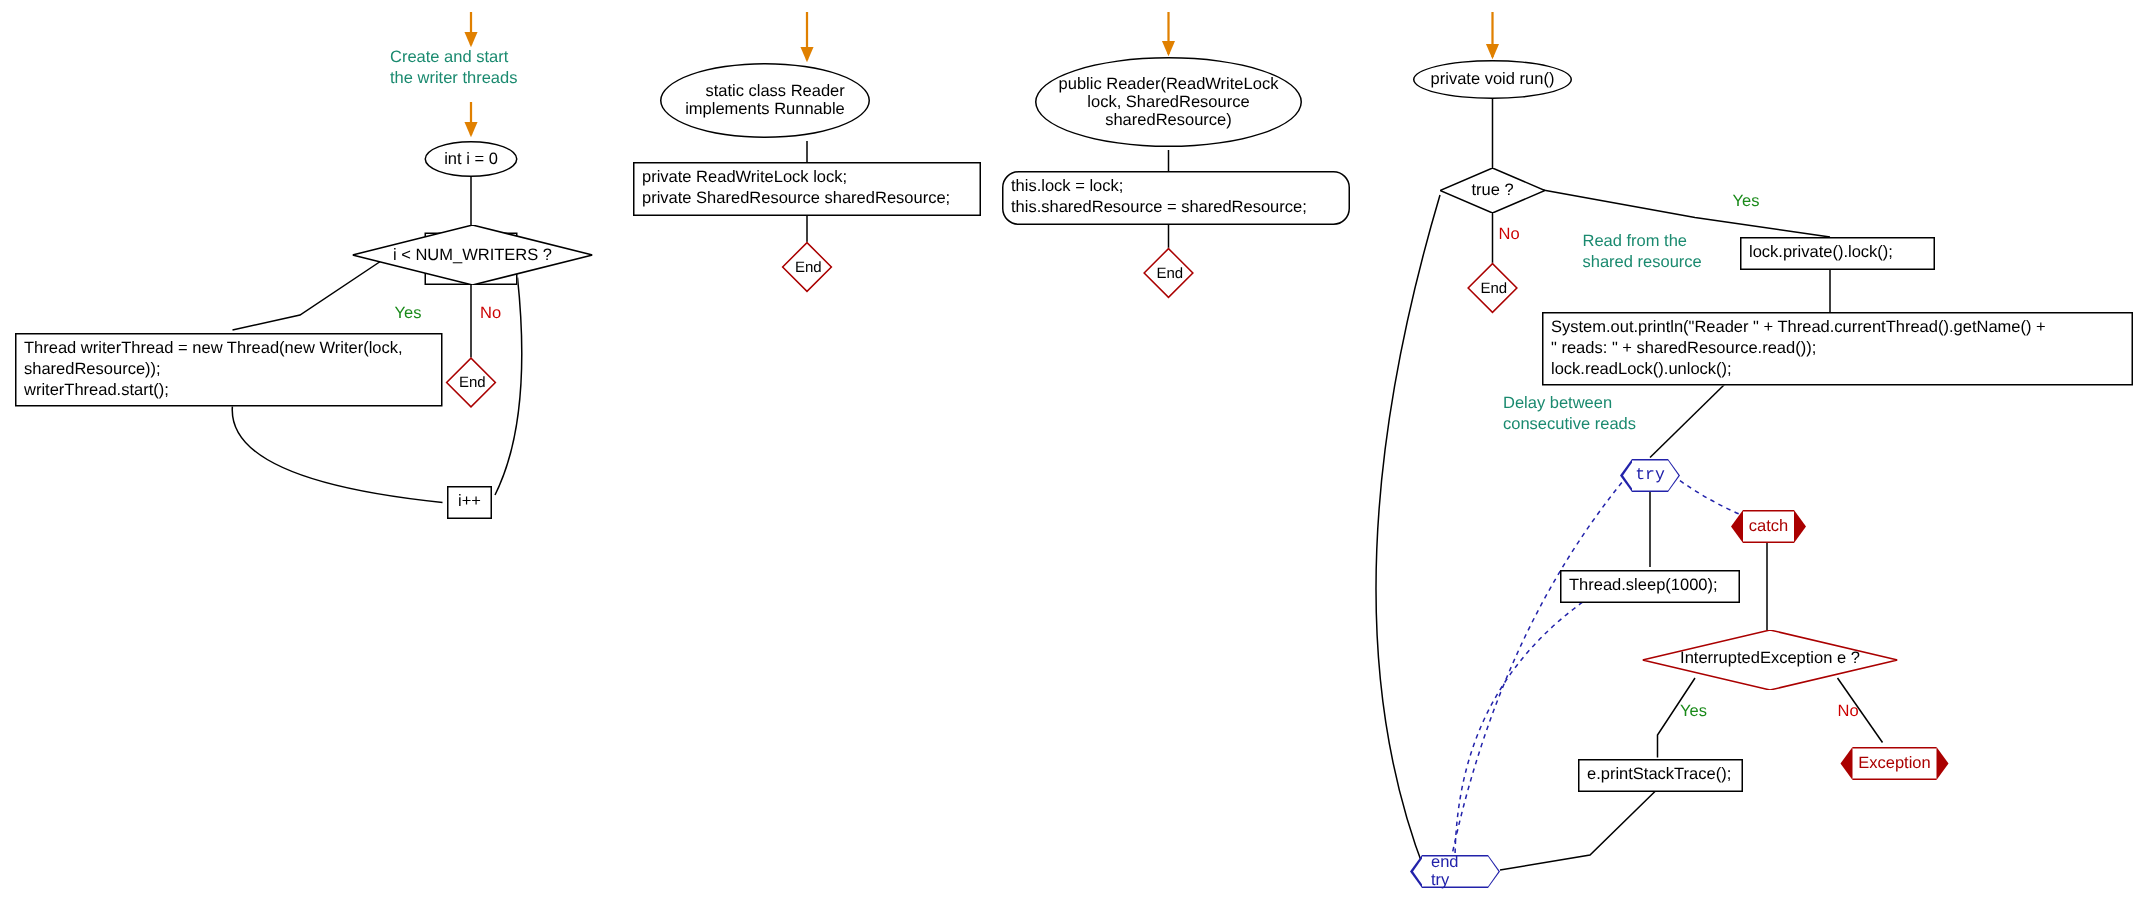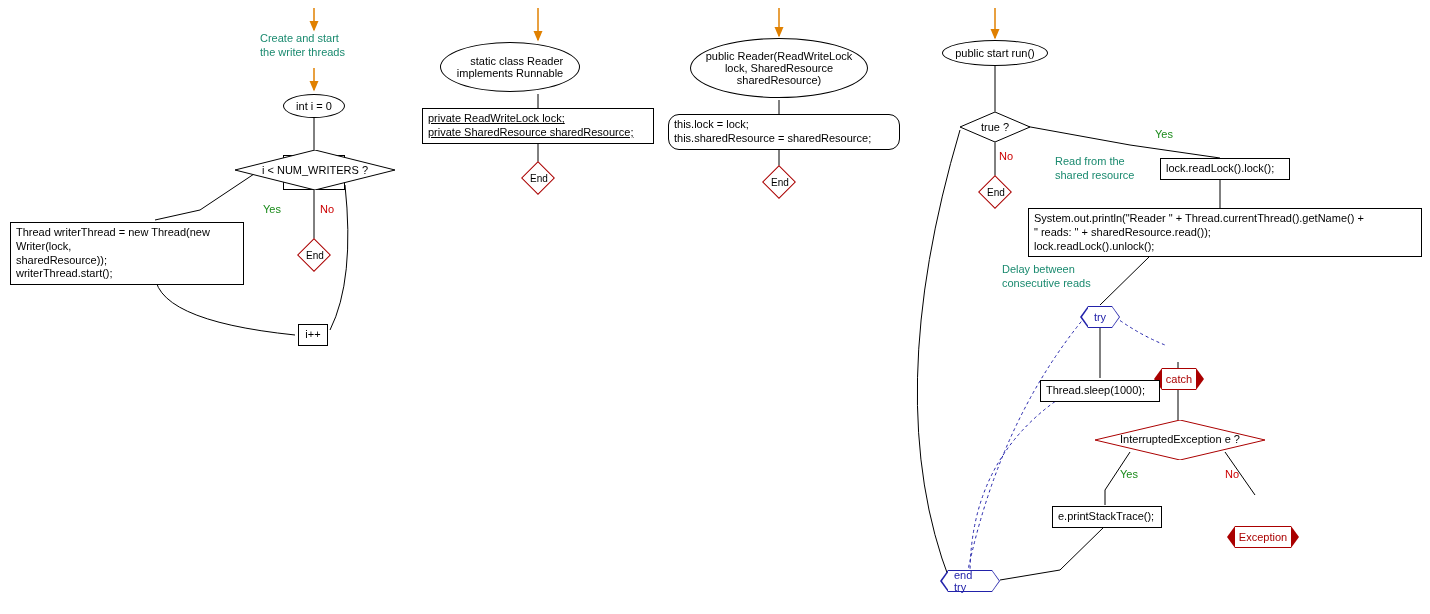--- a/index.html
+++ b/index.html
@@ -77,21 +77,21 @@
     position: absolute;
     width: 0; height: 0;
     border-top: 11px solid transparent;
     border-bottom: 11px solid transparent;
   }
   .hex-blue { border-color:#22a; color:#22a; }
   .hex-blue::before { left:-8px; border-right:8px solid #22a;}
   .hex-blue::after { right:-8px; border-left:8px solid #22a;}
   .hex-blue-inner-before { position:absolute; left:-6.5px; width:0;height:0;border-top:10px solid transparent;border-bottom:10px solid transparent;border-right:7px solid #fff;z-index:1;}
   .hex-blue-inner-after { position:absolute; right:-6.5px; width:0;height:0;border-top:10px solid transparent;border-bottom:10px solid transparent;border-left:7px solid #fff;z-index:1;}
-  .hex-red { border-color:#a00; color:#a00;margin-top:28px; }
+  .hex-red { border-color:#a00; color:#a00; }
   .hex-red::before { left:-8px; border-right:8px solid #a00;}
   .hex-red::after { right:-8px; border-left:8px solid #a00;}
   .comment { color:#1a8a6f; position:absolute; line-height:1.25; }
   .label { position:absolute; font-size:11px; }
   .yes { color:#1a8a1a; }
   .no { color:#c00; }
   svg.conn { position:absolute; top:0; left:0; width:1430px; height:614px; pointer-events:none; overflow:visible;}
   .arrowhead { fill:#e08000; }
 </style>
 </head>
@@ -161,65 +161,65 @@
 
 <div class="diamond" style="left:283px; top:155px; width:62px; height:35px; transform:rotate(0) skewX(0);"></div>
 <svg style="position:absolute; left:235px; top:150px; width:160px; height:40px;">
     <polygon points="80,0 160,20 80,40 0,20" fill="#fff" stroke="#000"></polygon>
   </svg>
 <div class="diamond-text" style="left:250px; top:160px; width:130px; height:20px;">i &lt; NUM_WRITERS ?</div>
 
 <div class="label yes" style="left:263px; top:203px;">Yes</div>
 <div class="label no" style="left:320px; top:203px;">No</div>
 
-<div class="node rect" style="left:10px; top:222px; width:234px;">Thread writerThread = new Thread(new Writer(lock,<br>sharedResource));<br>writerThread.start();</div>
+<div class="node rect" style="left:10px; top:222px; width:285px;">Thread writerThread = new Thread(new Writer(lock,<br>sharedResource));<br>writerThread.start();</div>
 
 <div class="end-diamond" style="left:302px; top:243px;"></div>
 <div class="end-text" style="left:306px; top:250px;">End</div>
 
 <div class="node rect" style="left:298px; top:324px; width:30px; text-align:center;">i++</div>
 
 <div class="node ellipse" style="left:440px; top:42px; width:140px; height:50px;text-align:right;">
     <span>static class Reader<br>implements Runnable</span>
   </div>
-<div class="node rect" style="left:422px; top:108px; width:232px;text-decoration:underline;">private ReadWriteLock lock;<br>private SharedResource sharedResource;</div>
+<div class="node rect" style="left:422px; top:108px; width:232px;">private ReadWriteLock lock;<br>private SharedResource sharedResource;</div>
 <div class="end-diamond" style="left:526px; top:166px;"></div>
 <div class="end-text" style="left:530px; top:173px;">End</div>
 
 <div class="node ellipse" style="left:690px; top:38px; width:178px; height:60px;">
     <span>public Reader(ReadWriteLock<br>lock, SharedResource<br>sharedResource)</span>
   </div>
 <div class="node rect" style="left:668px; top:114px; width:232px;border-radius:11px;">this.lock = lock;<br>this.sharedResource = sharedResource;</div>
 <div class="end-diamond" style="left:767px; top:170px;"></div>
 <div class="end-text" style="left:771px; top:177px;">End</div>
 
 <div class="node ellipse" style="left:942px; top:40px; width:106px; height:26px;">
-    <span>public start run()</span>
+    <span>private void run()</span>
   </div>
 
 <svg style="position:absolute; left:960px; top:112px; width:70px; height:30px;">
     <polygon points="35,0 70,15 35,30 0,15" fill="#fff" stroke="#000"></polygon>
   </svg>
 <div class="diamond-text" style="left:970px; top:118px; width:50px; height:18px;">true ?</div>
 
 <div class="label no" style="left:999px; top:150px;">No</div>
 <div class="label yes" style="left:1155px; top:128px;">Yes</div>
 
 <div class="end-diamond" style="left:983px; top:180px;"></div>
 <div class="end-text" style="left:987px; top:187px;">End</div>
 
 <div class="comment" style="left:1055px; top:155px;">Read from the<br>shared resource</div>
 
-<div class="node rect" style="left:1160px; top:158px; width:130px;">lock.readLock().lock();</div>
+<div class="node rect" style="left:1160px; top:158px; width:130px;">lock.private().lock();</div>
 
 <div class="node rect" style="left:1028px; top:208px; width:394px;">System.out.println("Reader " + Thread.currentThread().getName() +<br>" reads: " + sharedResource.read());<br>lock.readLock().unlock();</div>
 
 <div class="comment" style="left:960px; top:263px;margin-left:42px;">Delay between<br>consecutive reads</div>
 
-<div class="hexagon hex-blue" style="left:1088px; top:306px; width:24px;">
+<div class="hexagon hex-blue" style="left:1088px; top:306px; width:24px;font-family:Liberation Mono, monospace;">
   <span class="hex-blue-inner-before"></span>
   <span style="z-index:2;">try</span>
   <span class="hex-blue-inner-after"></span>
 </div>
 
 <div class="hexagon hex-red" style="left:1162px; top:340px; width:34px;">
   <span style="z-index:2; position:relative;">catch</span>
 </div>
 
 <div class="node rect" style="left:1040px; top:380px; width:120px;">Thread.sleep(1000);</div>

